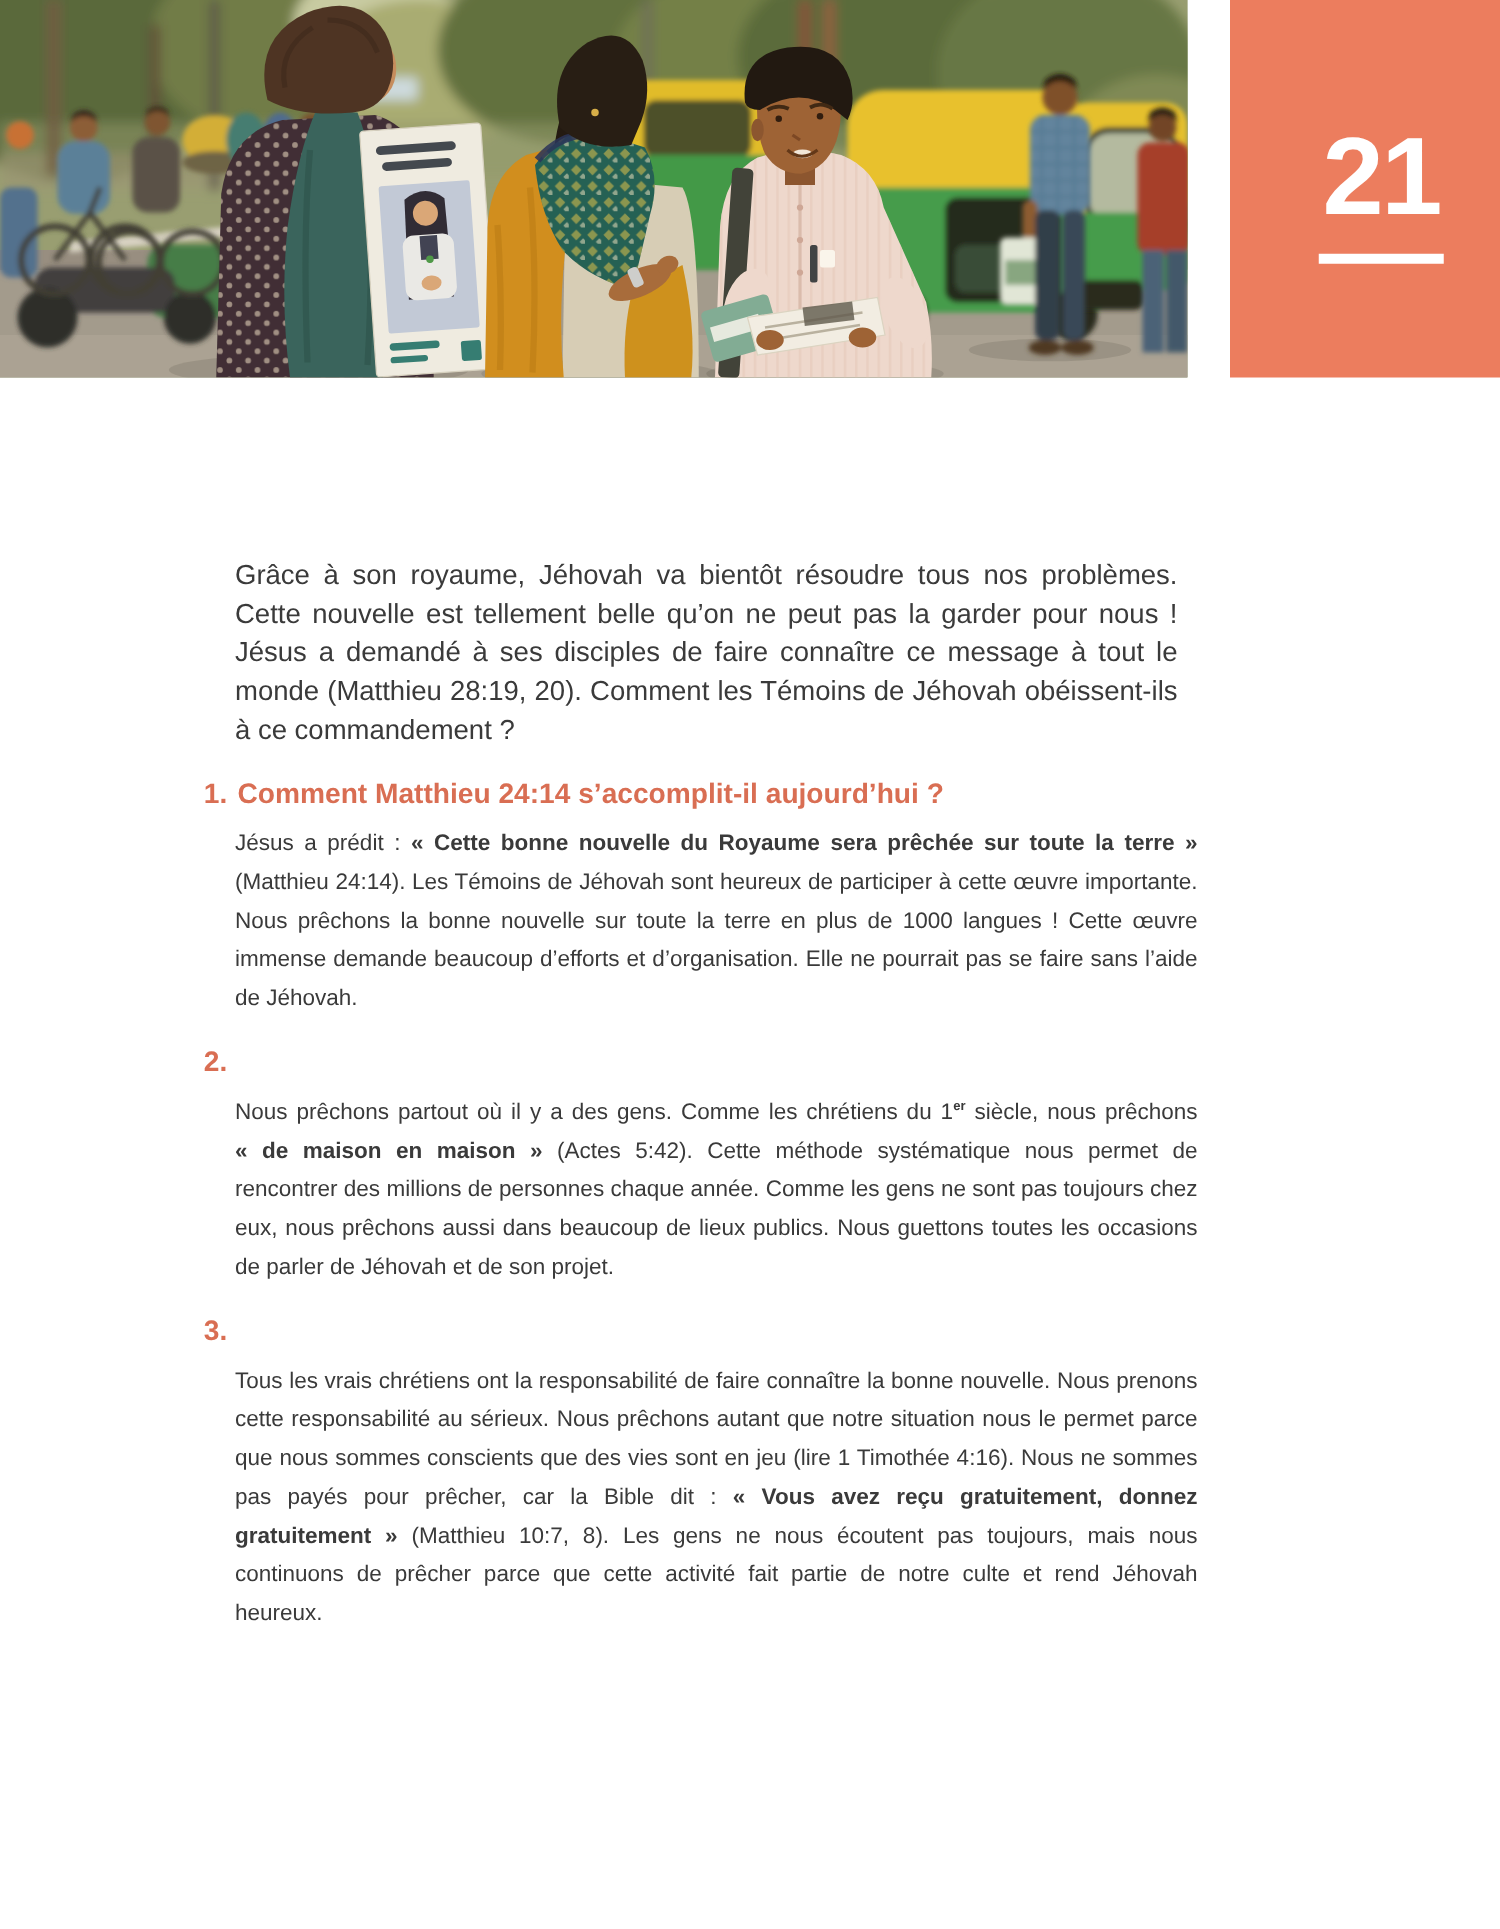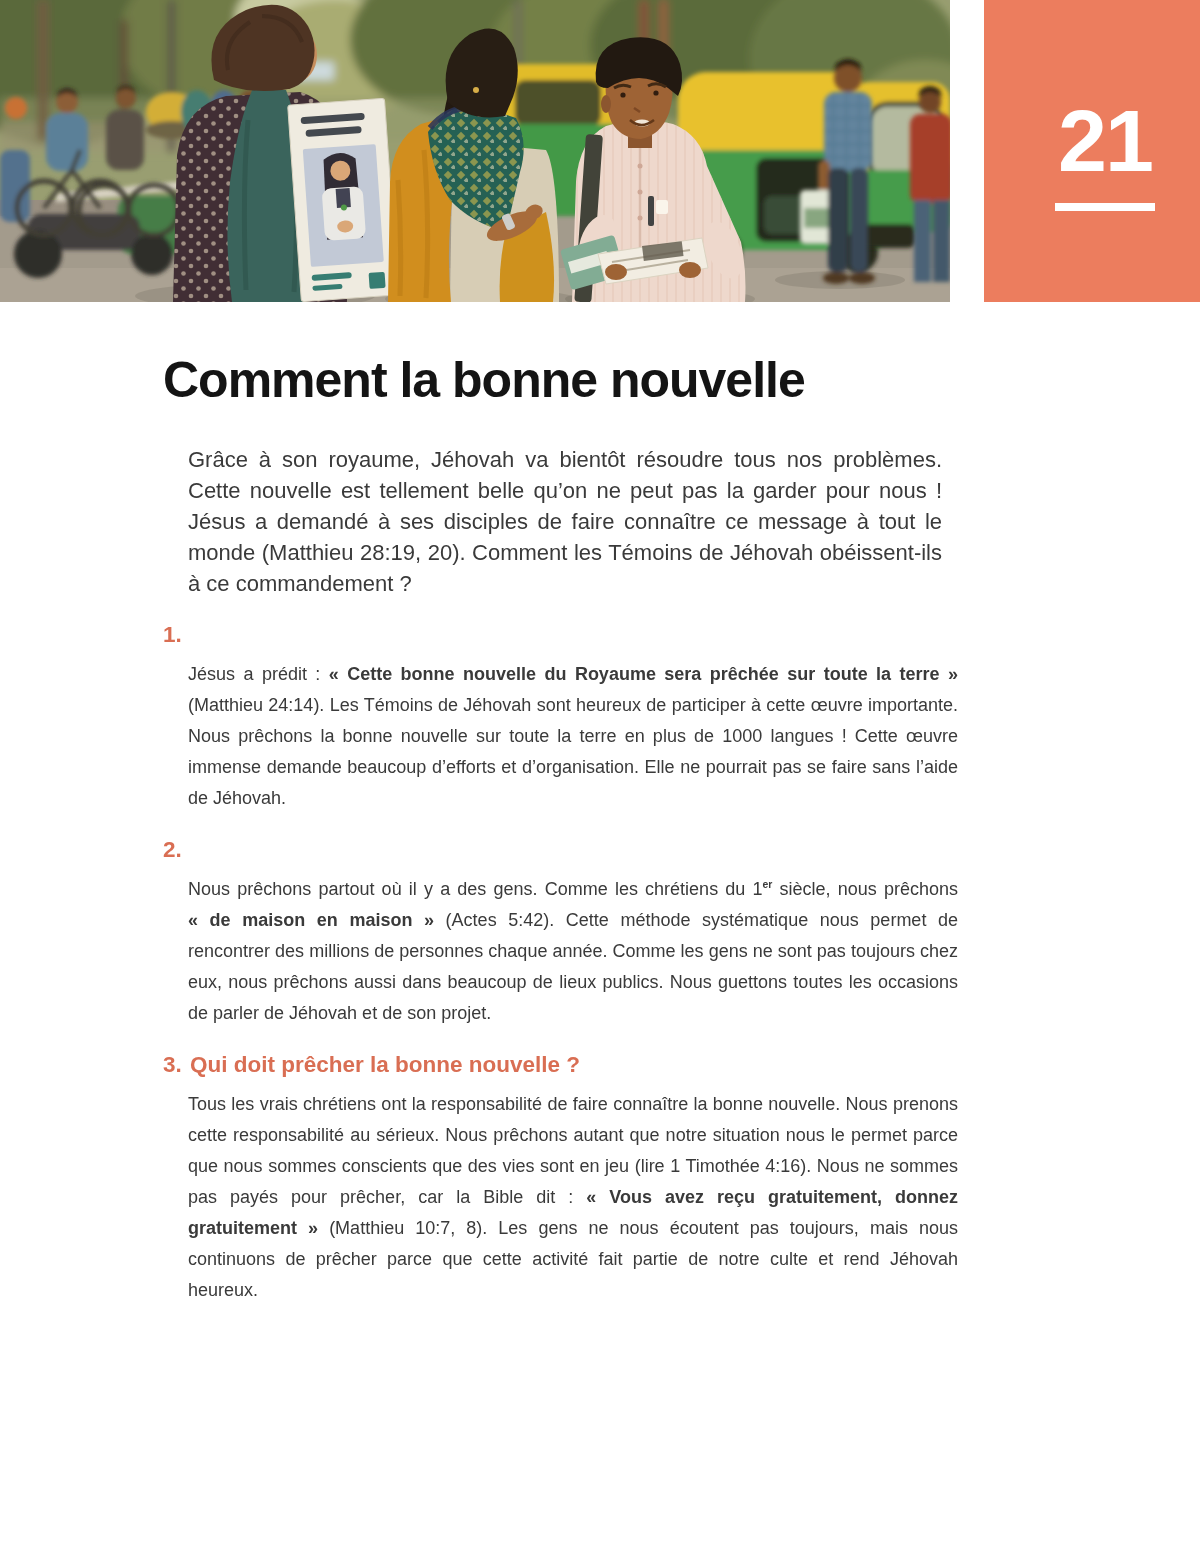--- a/index.html
+++ b/index.html
@@ -278,40 +278,40 @@
       <rect x="0" y="0" width="950" height="302" fill="#c8842f" opacity="0.05"></rect>
     </svg>
   </div>
 
   <div class="lesson-badge">
     <div class="lesson-number">21</div>
     <div class="lesson-underline"></div>
   </div>
 
   <div class="article">
-    <h1 class="page-title"><span>Comment la bonne nouvelle</span><br></h1>
+    <h1 class="page-title"><br></h1>
 
     <p class="intro">Grâce à son royaume, Jéhovah va bientôt résoudre tous nos problèmes. Cette nouvelle est tellement belle qu’on ne peut pas la garder pour nous&nbsp;! Jésus a demandé à ses disciples de faire connaître ce message à tout le monde (Matthieu 28:19, 20). Comment les Témoins de Jéhovah obéissent-ils à ce commandement&nbsp;?</p>
 
     <div class="section">
       <div class="section-heading">
         <span class="num">1.</span>
+        <span>Comment Matthieu 24:14 s’accomplit-il aujourd’hui&nbsp;?</span>
       </div>
       <p class="section-paragraph"><span>Jésus a prédit&nbsp;: </span><b>«&nbsp;Cette bonne nouvelle du Royaume sera prêchée sur toute la terre&nbsp;»</b><span> (Matthieu 24:14). Les Témoins de Jéhovah sont heureux de participer à cette œuvre importante. Nous prêchons la bonne nouvelle sur toute la terre en plus de 1000 langues&nbsp;! Cette œuvre immense demande beaucoup d’efforts et d’organisation. Elle ne pourrait pas se faire sans l’aide de Jéhovah.</span></p>
     </div>
 
     <div class="section">
       <div class="section-heading">
         <span class="num">2.</span>
       </div>
       <p class="section-paragraph"><span>Nous prêchons partout où il y a des gens. Comme les chrétiens du 1</span><sup>er</sup><span> siècle, nous prêchons </span><b>«&nbsp;de maison en maison&nbsp;»</b><span> (Actes 5:42). Cette méthode systématique nous permet de rencontrer des millions de personnes chaque année. Comme les gens ne sont pas toujours chez eux, nous prêchons aussi dans beaucoup de lieux publics. Nous guettons toutes les occasions de parler de Jéhovah et de son projet.</span></p>
     </div>
 
     <div class="section">
       <div class="section-heading">
         <span class="num">3.</span>
-        <span>Qui doit prêcher la bonne nouvelle&nbsp;?</span>
       </div>
       <p class="section-paragraph"><span>Tous les vrais chrétiens ont la responsabilité de faire connaître la bonne nouvelle. Nous prenons cette responsabilité au sérieux. Nous prêchons autant que notre situation nous le permet parce que nous sommes conscients que des vies sont en jeu (lire 1 Timothée 4:16). Nous ne sommes pas payés pour prêcher, car la Bible dit&nbsp;: </span><b>«&nbsp;Vous avez reçu gratuitement, donnez gratuitement&nbsp;»</b><span> (Matthieu 10:7, 8). Les gens ne nous écoutent pas toujours, mais nous continuons de prêcher parce que cette activité fait partie de notre culte et rend Jéhovah heureux.</span></p>
     </div>
   </div>
 
 </div>
 
 </body></html>

